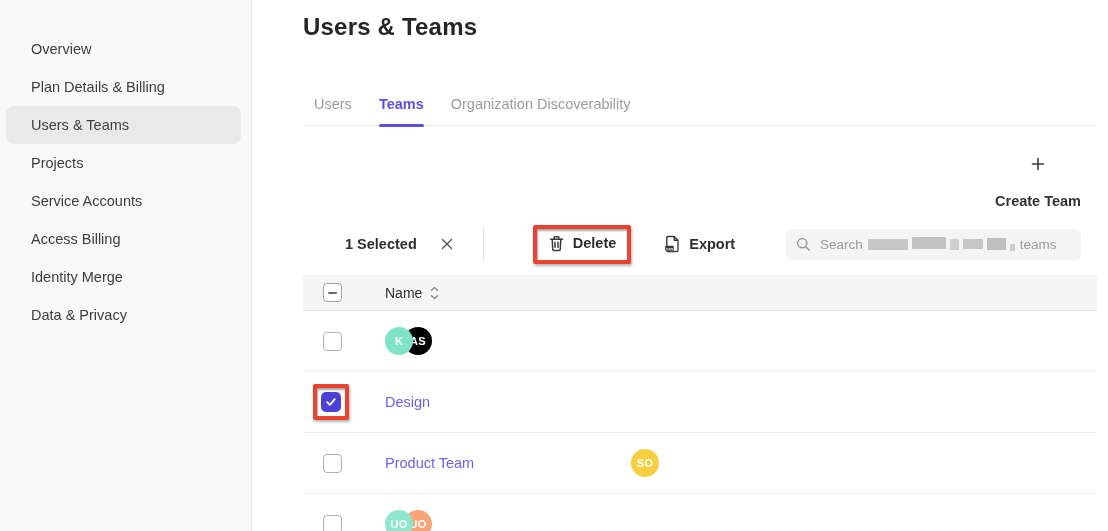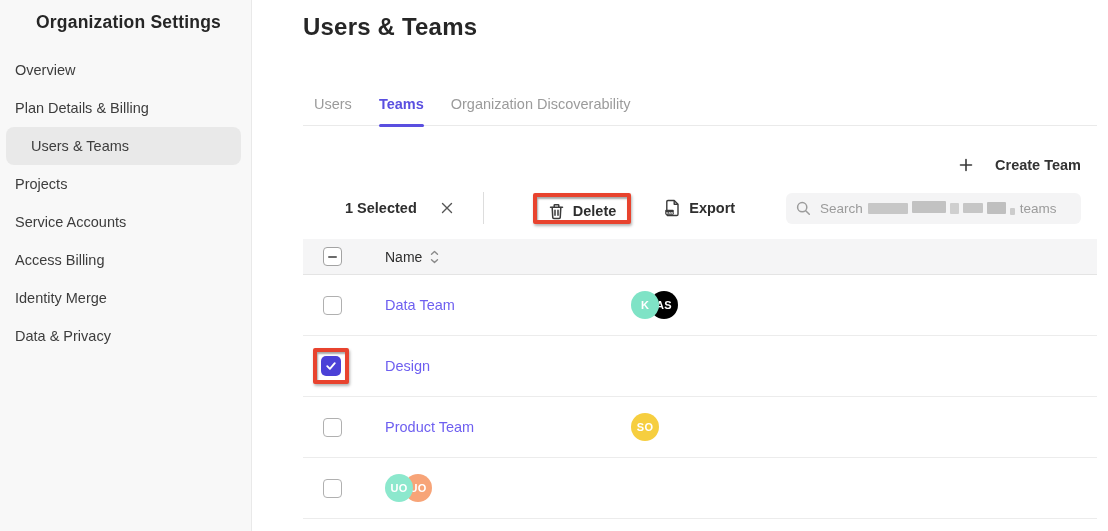--- a/index.html
+++ b/index.html
@@ -16,21 +16,21 @@
     background:#f8f8f8; border-right:1px solid #e9e9e9;
     padding-top:12px;
   }
   .sidebar-title {
     font-size:17.5px; font-weight:700; color:#262626;
     padding-left:36px; letter-spacing:.2px;
   }
   .sidebar-nav { margin-top:18px; }
   .side-item {
     height:38px; display:flex; align-items:center;
-    padding-left:15px; font-size:14.5px; color:#3d3d3d;
+    padding-left:31px; font-size:14.5px; color:#3d3d3d;
     cursor:pointer; white-space:nowrap;
   }
   .side-item.active {
     margin:0 10px 0 6px; padding-left:25px;
     background:#e9e9e9; border-radius:8px;
   }
   
   .main { flex:1; padding-left:51px; position:relative; }
   .page-title { margin-top:13px; font-size:24px; font-weight:700; color:#262626; letter-spacing:.2px; }
   
@@ -48,41 +48,41 @@
     height:3.5px; background:#5a4fe0; border-radius:2px;
   }
   
   .actions-row {
     width:794px; margin-top:31px; display:flex; justify-content:flex-end;
     padding-right:16px;
   }
   .create-btn {
     display:flex; align-items:center; gap:22px;
     font-size:14.5px; font-weight:600; color:#333; background:none; border:none;
-    font-family:inherit; cursor:pointer;
+    font-family:inherit; cursor:pointer;flex-direction:column;
   }
   
   .toolbar {
     width:794px; margin-top:13px; height:44px;
     display:flex; align-items:center;gap:16px;
   }
   .selected-label { margin-left:42px; font-size:14.5px; font-weight:600; color:#2e2e2e; white-space:nowrap; }
   .clear-x { margin-left:8px; display:flex; align-items:center; cursor:pointer; }
   .v-divider { width:1px; height:32px; background:#dddddd; margin-left:14px; }
   .annotation-box {
     border:4.5px solid #e8432e; border-radius:2px; display:inline-flex;
     box-shadow: inset 1px 2px 2px rgba(0,0,0,.35), 1px 2px 3px rgba(0,0,0,.30);
     background:#fff;
   }
   .delete-annotation { margin-left:33px; }
   .tool-btn {
     display:flex; align-items:center; gap:9px; background:none; border:none;
     font-family:inherit; font-size:14.5px; font-weight:600; color:#2e2e2e; cursor:pointer;
   }
-  .delete-annotation .tool-btn { padding:6px 11px 0 12px; }
+  .delete-annotation .tool-btn { padding:6px 11px 8px 12px; }
   .export-btn { margin-left:17px;align-items:center; }
   
   .search-box {
     margin-left:auto; margin-right:16px;
     width:295px; height:31px; background:#f4f4f5; border-radius:6px;
     display:flex; align-items:center; padding:0 10px; cursor:text;
   }
   .search-box .ph { color:#9b9b9b; font-size:13.5px; white-space:nowrap; }
   .search-box .ph.prefix { margin-left:9px; }
   .redacted { display:flex; align-items:center; gap:4px; margin:0 5px; }
@@ -124,21 +124,20 @@
     display:flex; align-items:center; justify-content:center;
     position:relative; z-index:1; user-select:none;
   }
   .avatar + .avatar { margin-left:-9px; z-index:0; }
   svg { display:block; }
 </style>
 </head>
 <body>
 
 <aside class="sidebar">
-  <div class="sidebar-title">Organization Settings</div>
   <nav class="sidebar-nav">
     <div class="side-item">Overview</div>
     <div class="side-item">Plan Details &amp; Billing</div>
     <div class="side-item active">Users &amp; Teams</div>
     <div class="side-item">Projects</div>
     <div class="side-item">Service Accounts</div>
     <div class="side-item">Access Billing</div>
     <div class="side-item">Identity Merge</div>
     <div class="side-item">Data &amp; Privacy</div>
   </nav>
@@ -234,21 +233,20 @@
             <path d="M1.5 9.8L4.5 12.6 7.5 9.8"></path>
           </svg>
         </span>
       </div>
     </div>
 
     <div class="trow">
       <div class="cell-cb">
         <span class="checkbox"></span>
       </div>
-      <a class="team-link">Data Team</a>
       <div class="cell-avatars">
         <span class="avatar" style="background: rgb(127, 227, 198);">K</span>
         <span class="avatar" style="background: #000000;">AS</span>
       </div>
     </div>
 
     <div class="trow">
       <div class="cell-cb">
         <span class="annotation-box cb-annotation">
           <span class="checkbox checked">

